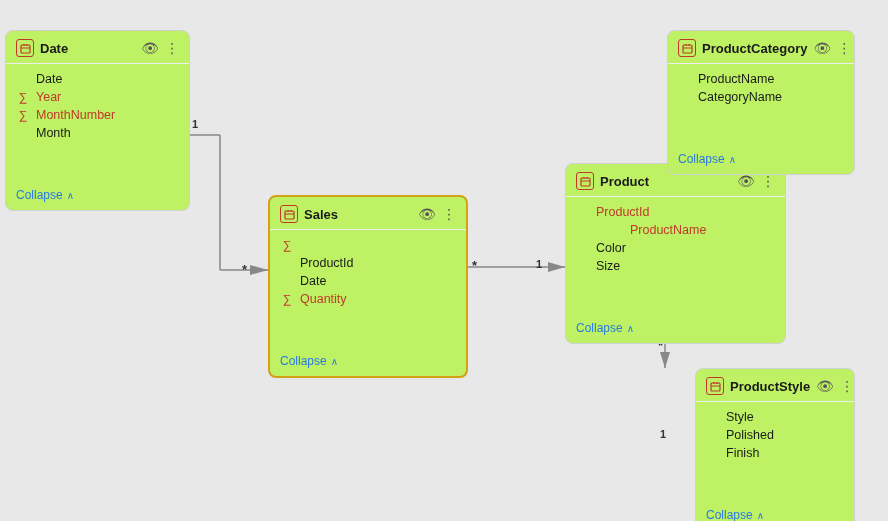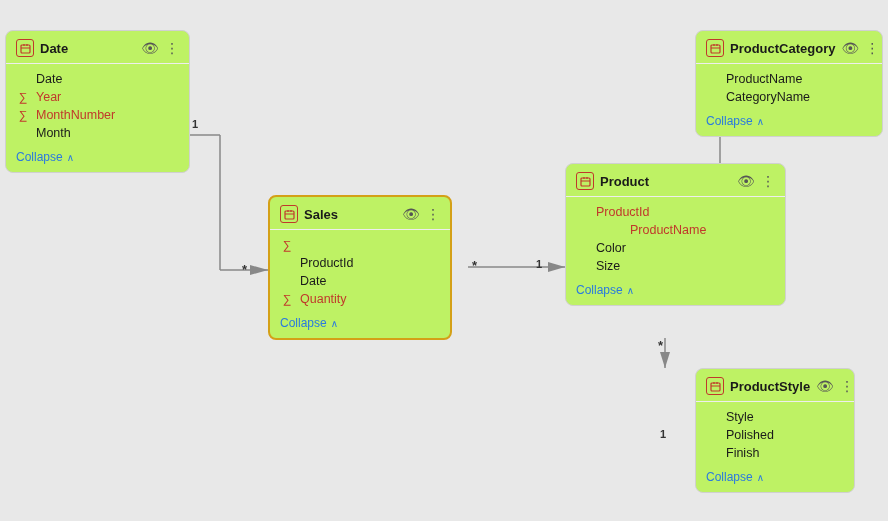--- a/index.html
+++ b/index.html
@@ -114,20 +114,21 @@
 
     .collapse-link {
       color: #2a7adf;
       font-size: 12px;
       cursor: pointer;
       padding: 4px 10px 8px 10px;
       display: flex;
       align-items: center;
       gap: 4px;
       text-decoration: none;
+      margin-top: 38px;
     }
 
     .collapse-chevron {
       font-size: 10px;
     }
 
     
     .connector-label {
       position: absolute;
       font-size: 11px;
@@ -215,21 +216,21 @@
         <span class="field-sigma">&nbsp;</span>
         <span class="field-name">Month</span>
       </div>
     </div>
     <a class="collapse-link">
       <span>Collapse</span>
       <span class="collapse-chevron">∧</span>
     </a>
   </div>
 
-  <div class="table-card highlighted" style="left:268px; top:195px; width:184px;">
+  <div class="table-card highlighted" style="left:268px; top:195px; width:200px;">
     <div class="table-header">
       <div class="table-icon">
         <svg viewBox="0 0 11 11" fill="none">
           <rect x="1" y="2" width="9" height="8" rx="1" stroke="#c0392b" stroke-width="1.2" fill="none"></rect>
           <line x1="1" y1="5" x2="10" y2="5" stroke="#c0392b" stroke-width="1"></line>
           <line x1="4" y1="1" x2="4" y2="3" stroke="#c0392b" stroke-width="1.2"></line>
           <line x1="7" y1="1" x2="7" y2="3" stroke="#c0392b" stroke-width="1.2"></line>
         </svg>
       </div>
       <span class="table-title">Sales</span>
@@ -294,21 +295,21 @@
         <span class="field-sigma">&nbsp;</span>
         <span class="field-name">Size</span>
       </div>
     </div>
     <a class="collapse-link">
       <span>Collapse</span>
       <span class="collapse-chevron">∧</span>
     </a>
   </div>
 
-  <div class="table-card" style="left:695px; top:30px; width:188px;">
+  <div class="table-card" style="left:667px; top:30px; width:188px;">
     <div class="table-header">
       <div class="table-icon">
         <svg viewBox="0 0 11 11" fill="none">
           <rect x="1" y="2" width="9" height="8" rx="1" stroke="#c0392b" stroke-width="1.2" fill="none"></rect>
           <line x1="1" y1="5" x2="10" y2="5" stroke="#c0392b" stroke-width="1"></line>
           <line x1="4" y1="1" x2="4" y2="3" stroke="#c0392b" stroke-width="1.2"></line>
           <line x1="7" y1="1" x2="7" y2="3" stroke="#c0392b" stroke-width="1.2"></line>
         </svg>
       </div>
       <span class="table-title">ProductCategory</span>

